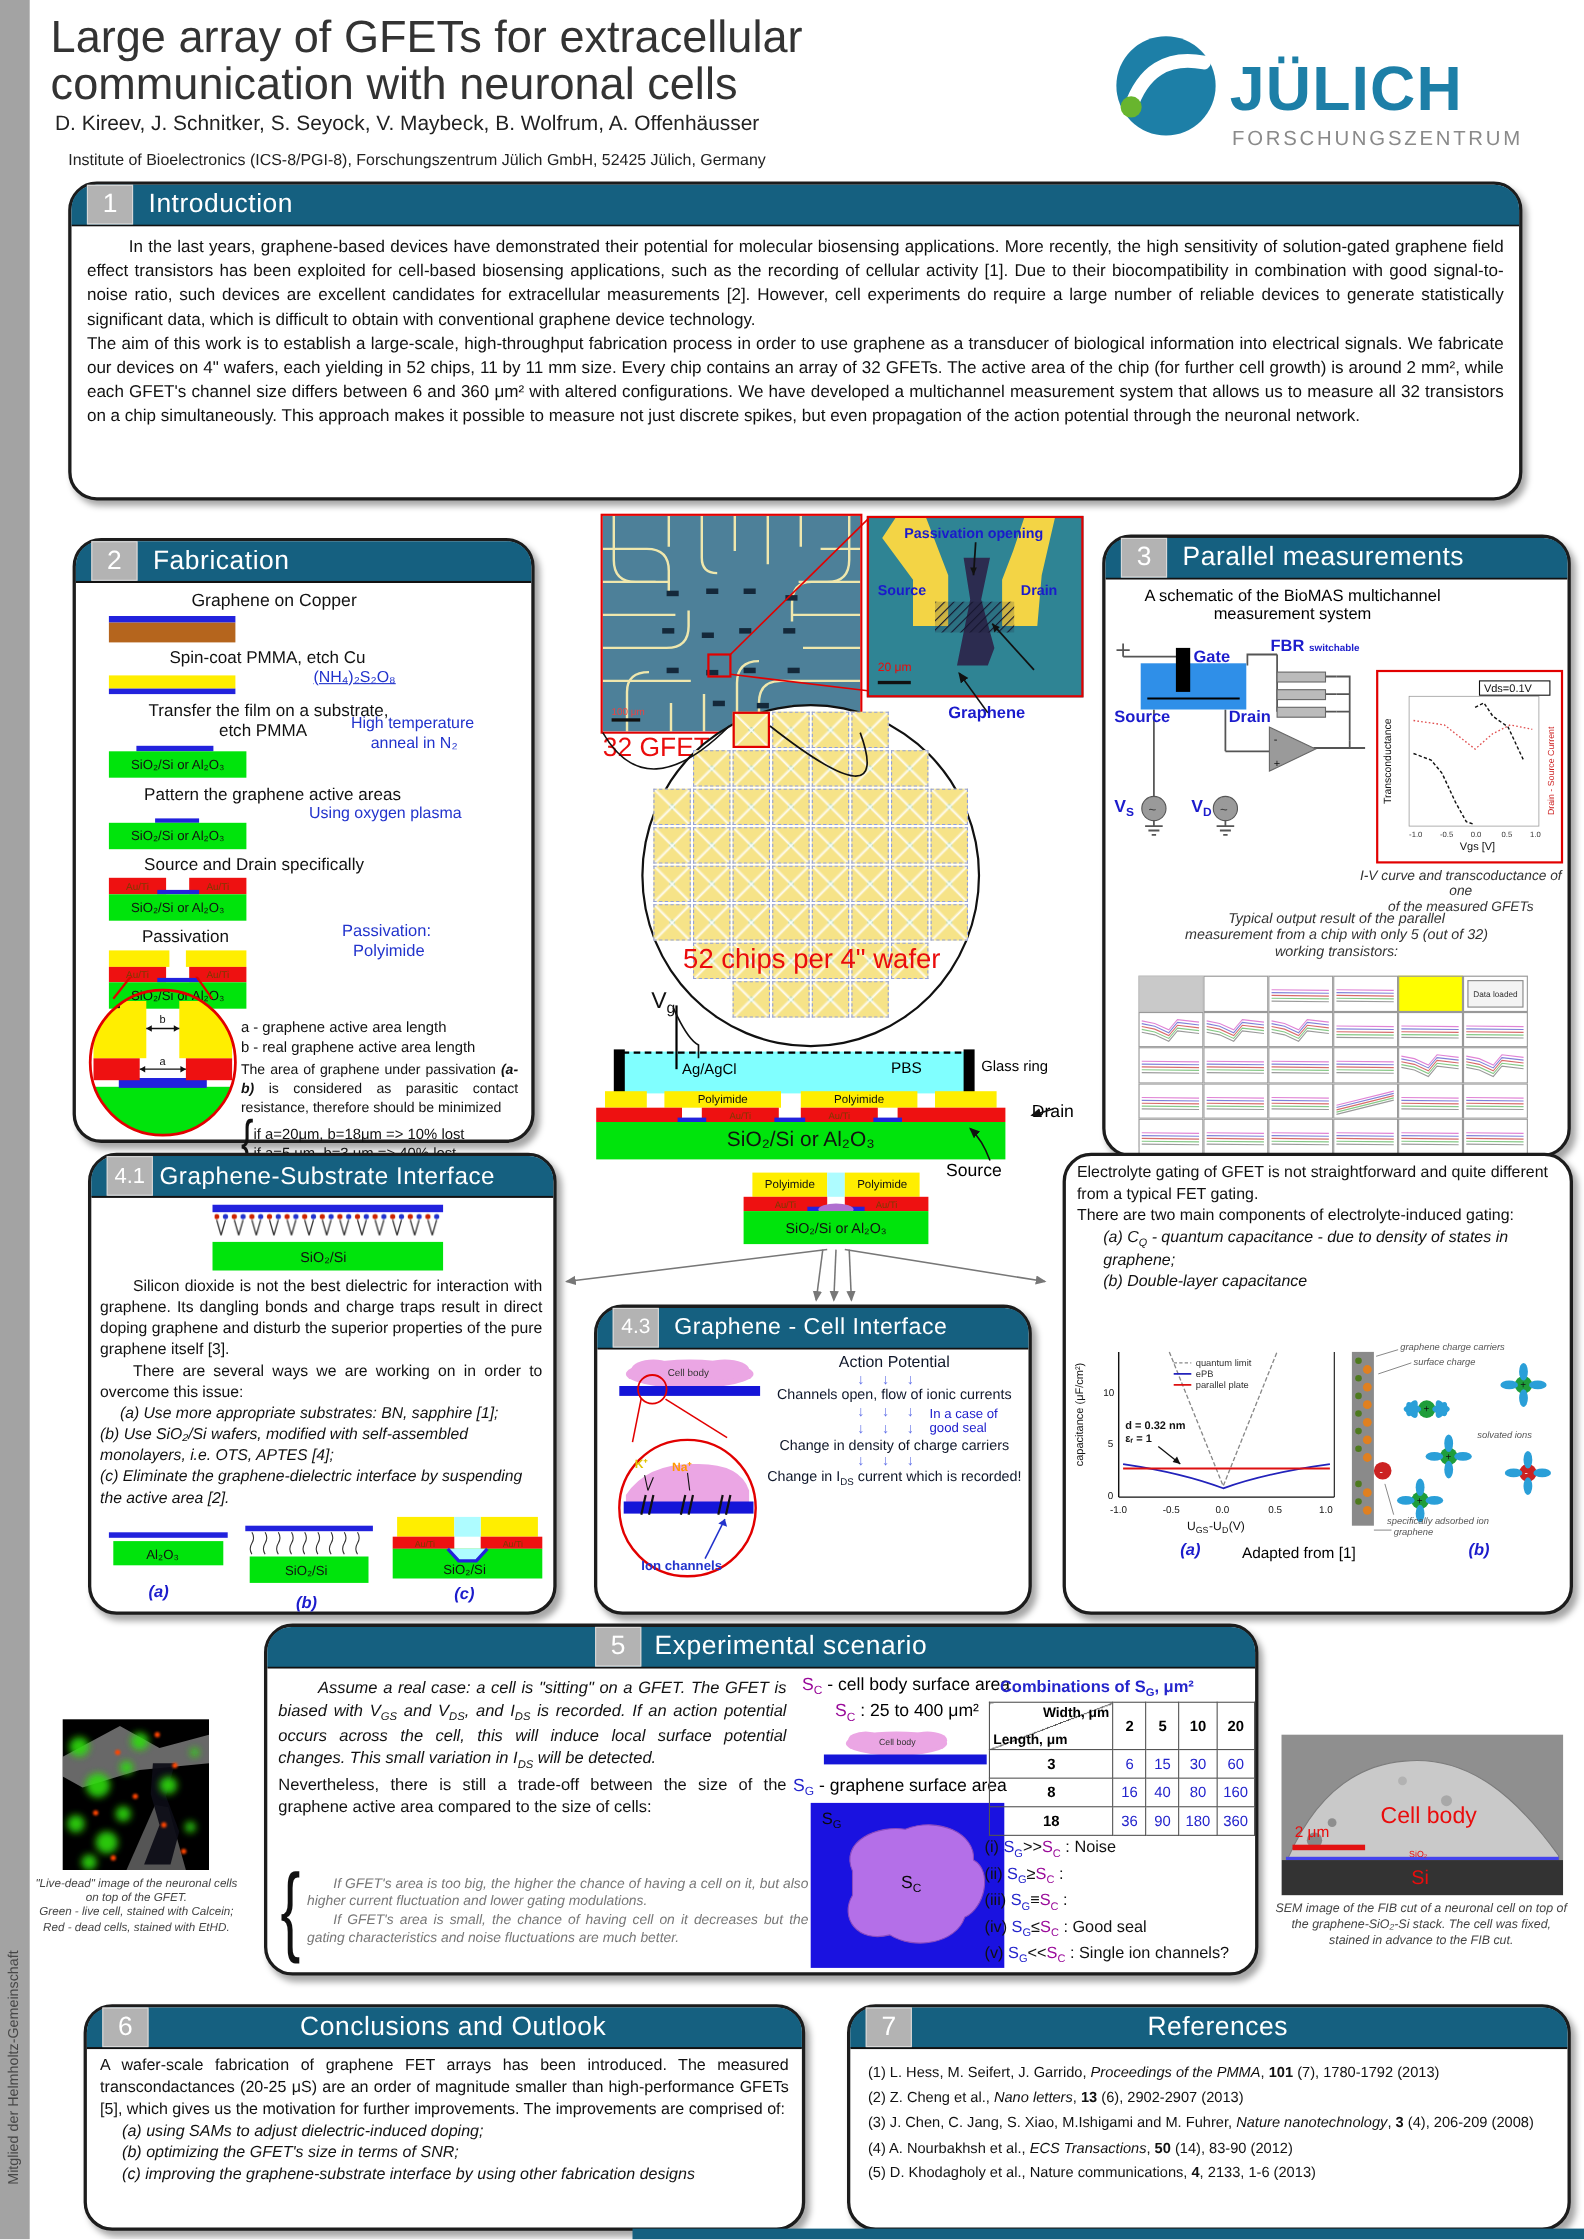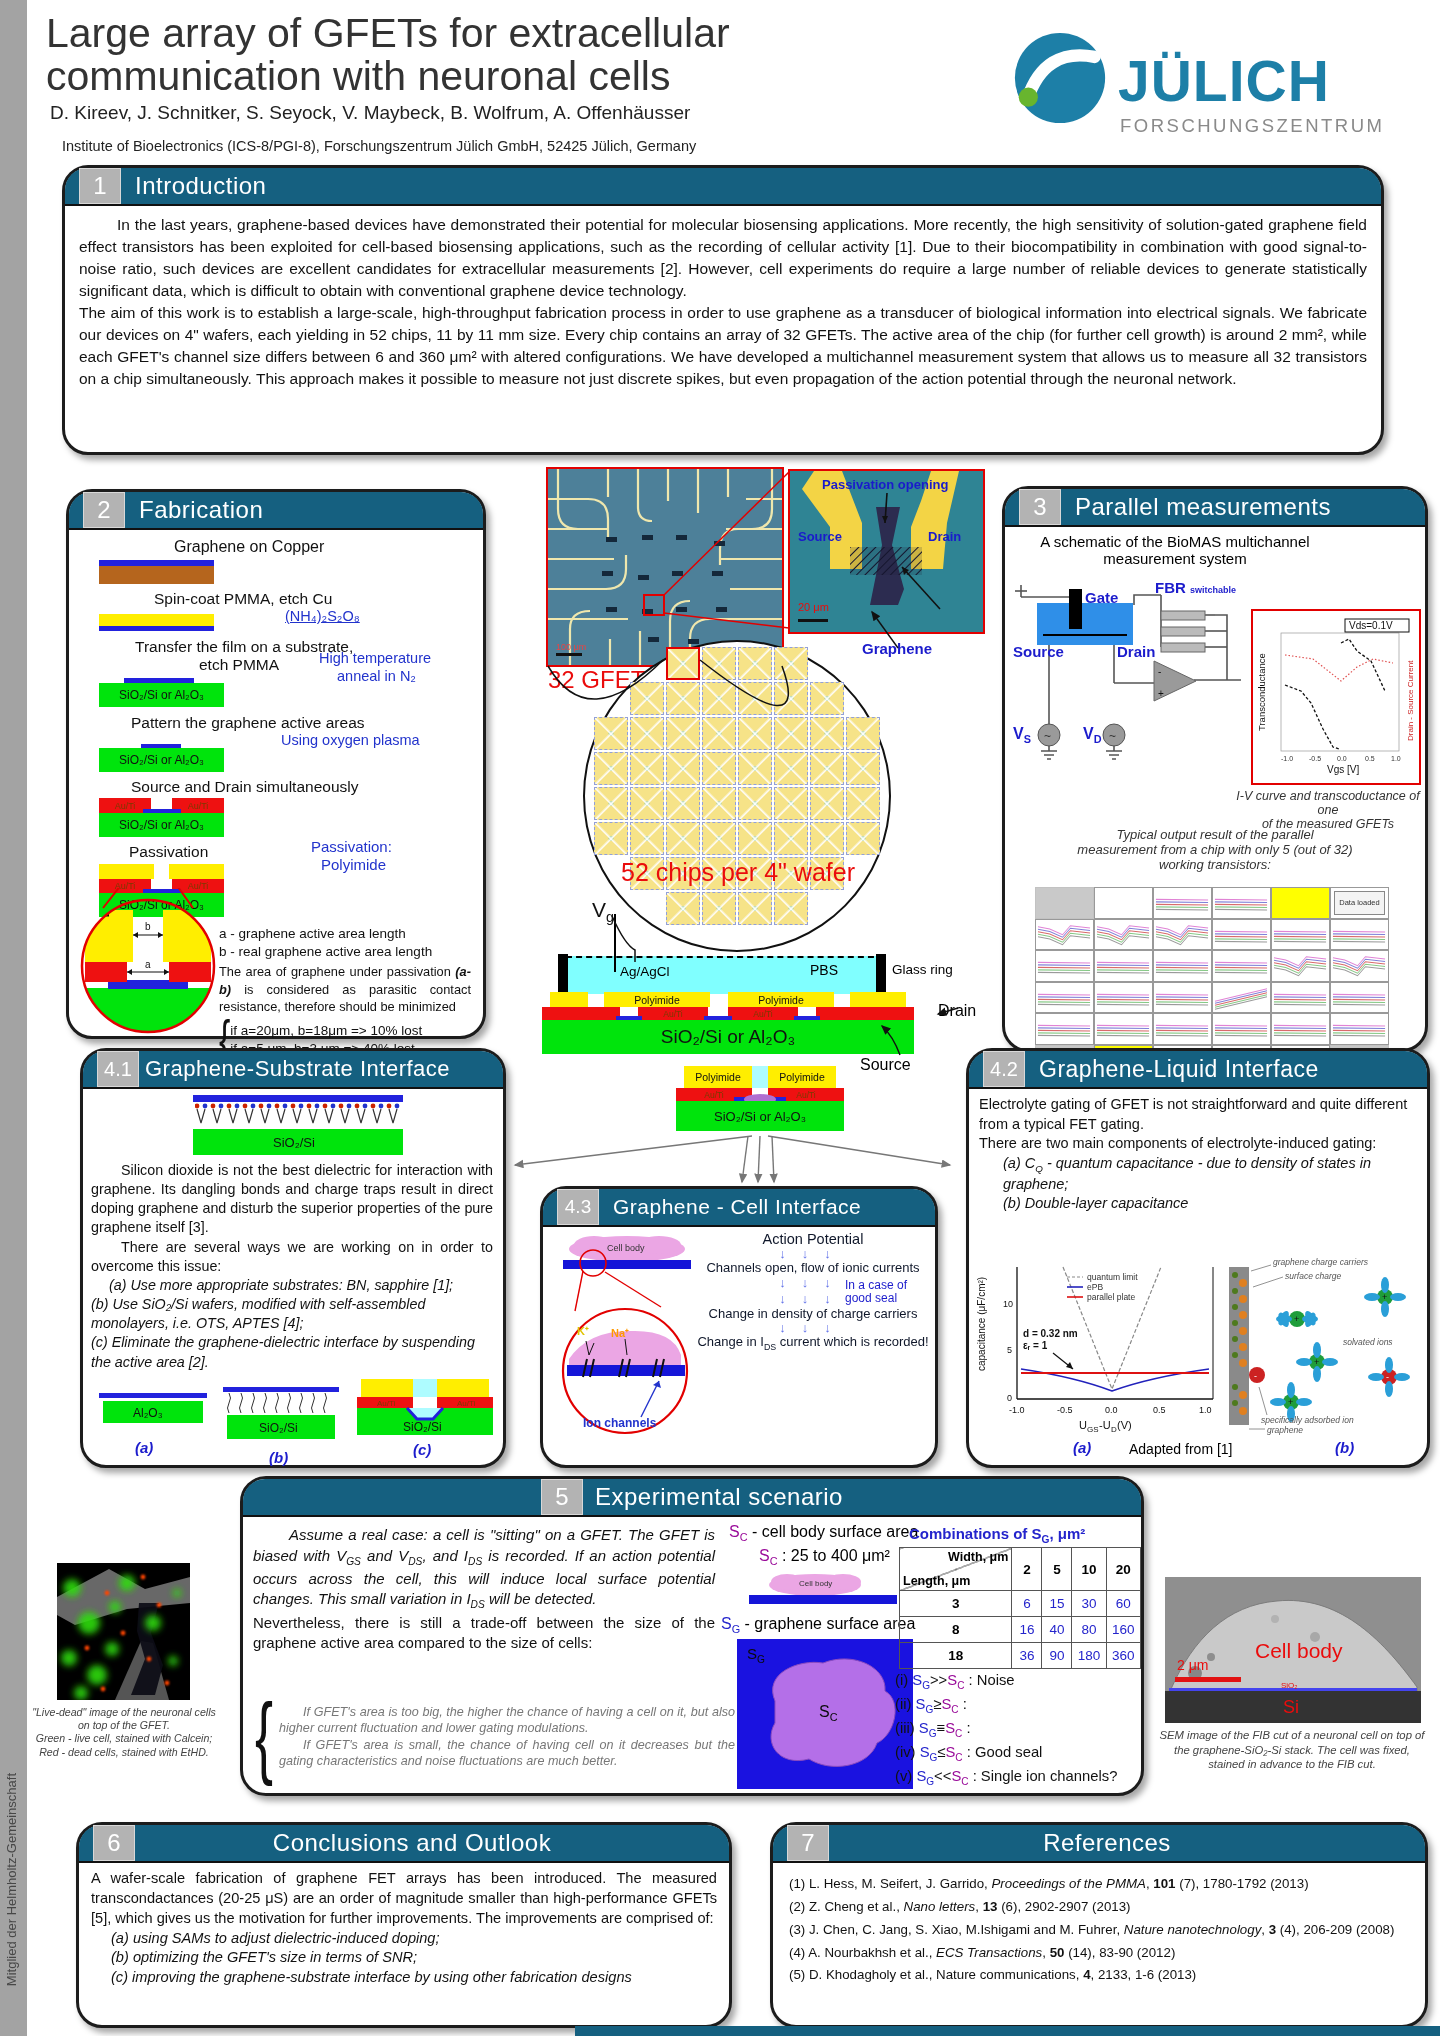--- a/index.html
+++ b/index.html
@@ -102,21 +102,21 @@
       <div class="layer" style="left:30px;top:148px;width:125px;height:5px;background:#2222dd;width:70px;left:55px;"></div>
       <div class="layer green" style="left:30px;top:153px;width:125px;height:24px;">
           <span class="laylbl">SiO₂/Si or Al₂O₃</span>
         </div>
       <div class="steplbl" style="left:62px;top:184px;">Pattern the graphene active areas</div>
       <div class="bluenote" style="left:212px;top:202px;">Using oxygen plasma</div>
       <div class="layer" style="left:72px;top:214px;width:40px;height:4px;background:#2222dd;"></div>
       <div class="layer green" style="left:30px;top:218px;width:125px;height:24px;">
           <span class="laylbl">SiO₂/Si or Al₂O₃</span>
         </div>
-      <div class="steplbl" style="left:62px;top:248px;">Source and Drain simultaneously</div>
+      <div class="steplbl" style="left:62px;top:248px;">Source and Drain specifically</div>
       <div class="layer redl" style="left:30px;top:268px;width:52px;height:15px;">
           <span class="laylbl" style="font-size:9px;color:#7a3b00;">Au/Ti</span>
         </div>
       <div class="layer redl" style="left:103px;top:268px;width:52px;height:15px;">
           <span class="laylbl" style="font-size:9px;color:#7a3b00;">Au/Ti</span>
         </div>
       <div class="layer" style="left:74px;top:279px;width:38px;height:4px;background:#2222dd;"></div>
       <div class="layer green" style="left:30px;top:283px;width:125px;height:24px;">
           <span class="laylbl">SiO₂/Si or Al₂O₃</span>
         </div>
@@ -798,24 +798,20 @@
           <span class="abs blue" style="right:0px;top:4px;font-size:12px;width:86px;line-height:1.1;">In a case of good seal</span>
         </div>
         <div class="flow-item">Change in density of charge carriers</div>
         <div class="flow-arrows">↓↓↓</div>
         <div class="flow-item">Change in I<sub>DS</sub> current which is recorded!</div>
       </div>
     </div>
   </section>
 
   <section class="box" style="left:966px;top:1048px;width:458px;height:414px;">
-    <div class="bhead">
-      <span class="bnum" style="font-size:20px;">4.2</span>
-      <span class="btitle" style="font-size:23px;">Graphene-Liquid Interface</span>
-    </div>
     <div style="position:relative;width:100%;height:376px;">
       <div class="abs" style="left:10px;top:6px;width:436px;font-size:14.5px;line-height:1.35;color:#111;">
         <p>Electrolyte gating of GFET is not straightforward and quite different from a typical FET gating.</p>
         <p>There are two main components of electrolyte-induced gating:</p>
         <p class="it" style="margin-left:24px;">(a) C<sub>Q</sub> - quantum capacitance - due to density of states in graphene;</p>
         <p class="it" style="margin-left:24px;">(b) Double-layer capacitance</p>
       </div>
 
       <svg class="abs" style="left:6px;top:172px;" width="246" height="172" viewBox="0 0 246 172">
         <line x1="42" y1="6" x2="42" y2="138" stroke="#111" stroke-width="1.3"></line>

